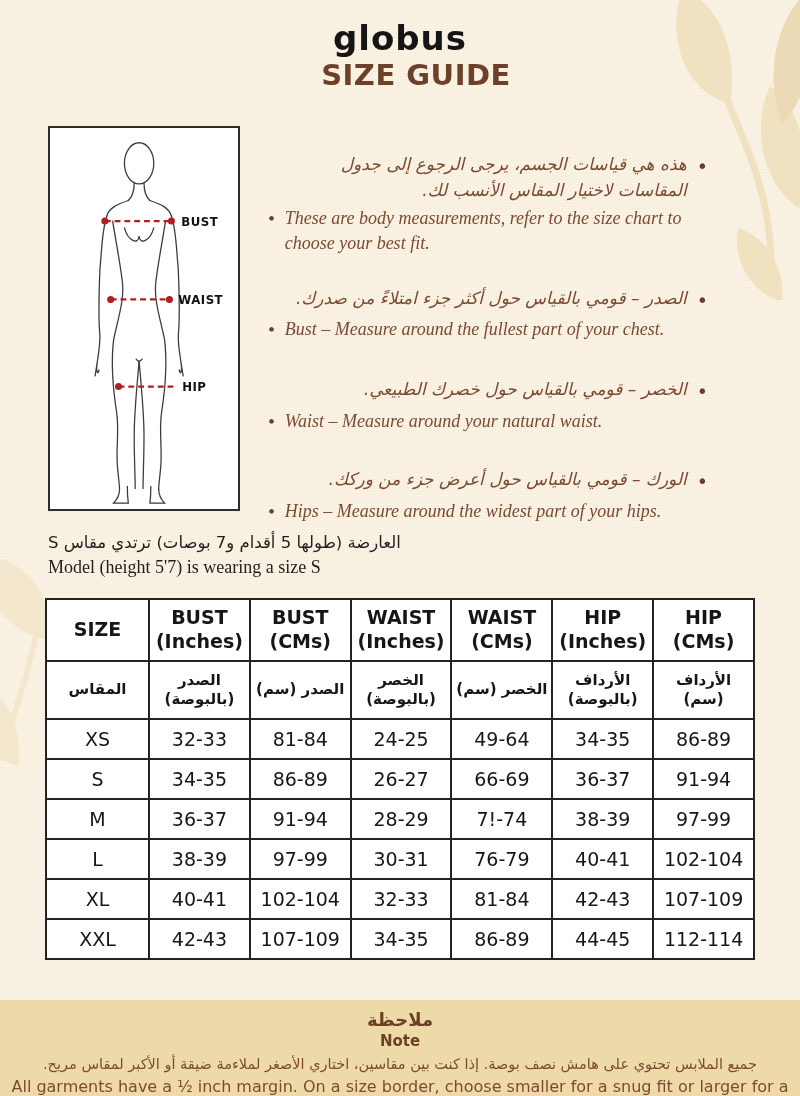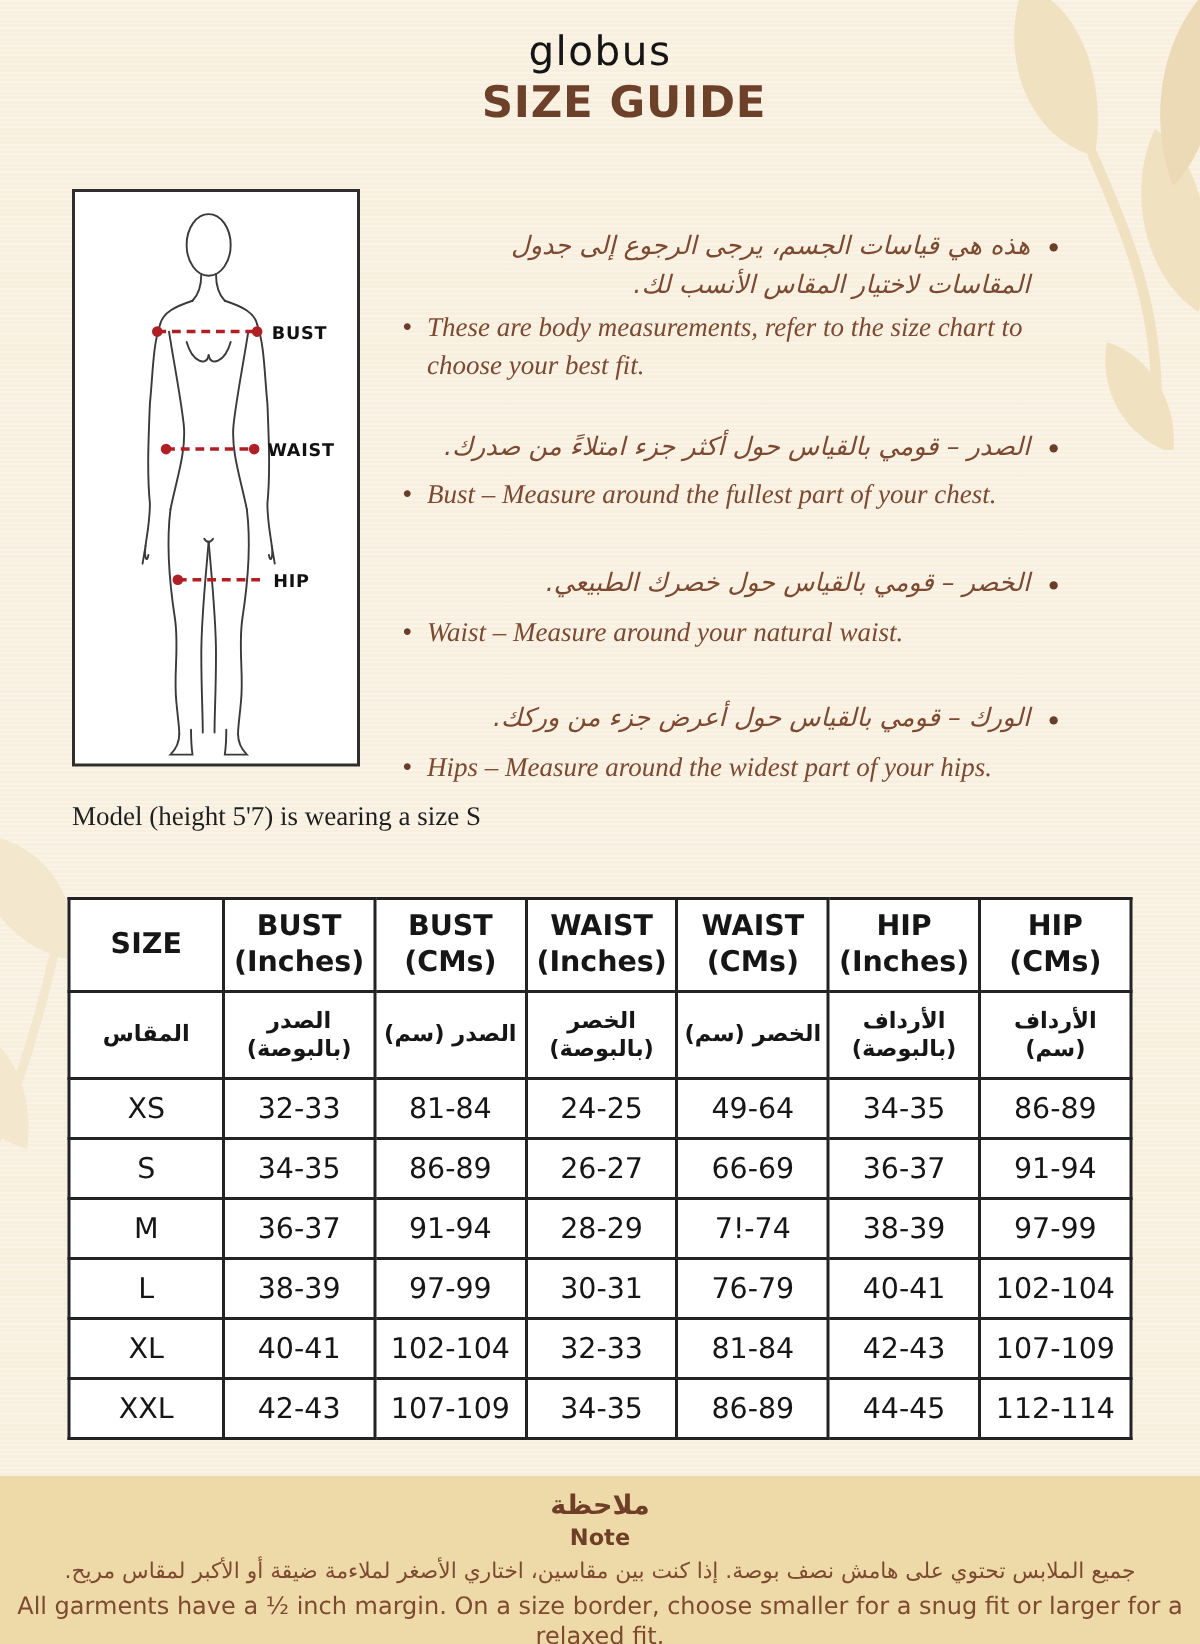--- a/index.html
+++ b/index.html
@@ -19,21 +19,21 @@
     background-color:var(--page-bg);
     background-image:repeating-linear-gradient(0deg, rgba(255,255,255,.28) 0 1px, rgba(0,0,0,0) 1px 3px);
     overflow:hidden;
     font-family:"DejaVu Sans",sans-serif;
   }
   .decor{position:absolute;pointer-events:none;}
   .decor.tr{top:0;right:0;}
   .decor.left{top:540px;left:-34px;}
 
   .header{position:absolute;top:20px;left:0;width:100%;text-align:center;}
-  .brand{font-size:27px;font-weight:400;color:#151515;letter-spacing:1px;line-height:1.1;}
+  .brand{font-size:34px;font-weight:700;color:#151515;letter-spacing:1px;line-height:1.1;}
   .guide-title{font-size:29px;font-weight:bold;color:var(--heading-brown);letter-spacing:.5px;margin-top:1px;padding-left:32px;}
 
   .figure-box{
     position:absolute;left:48px;top:126px;width:192px;height:385px;
     background:#ffffff;border:2px solid #2e2e2e;box-sizing:border-box;
   }
   .figure-box svg{display:block;width:100%;height:100%;}
   .fig-label{font-family:"DejaVu Sans",sans-serif;font-size:12px;font-weight:bold;fill:#111;letter-spacing:.5px;}
 
   .instructions{position:absolute;left:268px;top:152px;width:440px;color:var(--text-brown);font-style:italic;}
@@ -62,21 +62,21 @@
   }
   .size-table thead tr.en-head-row{height:62px;padding-left:23px;}
   .size-table thead tr.ar-head-row{height:58px;}
   .size-table thead th{font-weight:bold;font-size:19px;line-height:1.25;}
   .size-table thead th.ar-head{font-size:15px;line-height:1.3;padding:0 2px;}
   .size-table tbody tr{height:40px;}
   .size-table td{font-size:19px;}
   .size-table td.size-cell{font-weight:normal;}
 
   .note-band{
-    position:absolute;left:0;bottom:0;width:100%;height:112px;
+    position:absolute;left:0;bottom:0;width:100%;height:96px;
     background:var(--note-bg);text-align:center;box-sizing:border-box;padding-top:9px;
   }
   .note-title-ar{direction:rtl;font-size:18px;font-weight:bold;color:#6f3e26;line-height:1.25;}
   .note-title-en{font-size:15px;font-weight:bold;color:#6f3e26;line-height:1.3;}
   .note-body-ar{direction:rtl;font-size:14.5px;color:#7d4a30;margin-top:4px;line-height:1.35;}
   .note-body-en{font-size:16px;color:#7d4a30;margin-top:2px;line-height:1.3;}
 </style>
 </head>
 <body>
 
@@ -182,20 +182,21 @@
         <span class="itext">الورك – قومي بالقياس حول أعرض جزء من وركك.</span>
       </div>
       <div class="irow en">
         <span class="dot"></span>
         <span class="itext">Hips – Measure around the widest part of your hips.</span>
       </div>
     </div>
   </div>
 
   <div class="model-note">
+    <div class="model-ar">العارضة (طولها 5 أقدام و7 بوصات) ترتدي مقاس S</div>
     <div class="model-en">Model (height 5'7) is wearing a size S</div>
   </div>
 
   <table class="size-table">
     <colgroup>
       <col style="width:103px">
       <col>
         <col>
         <col>
         <col>

